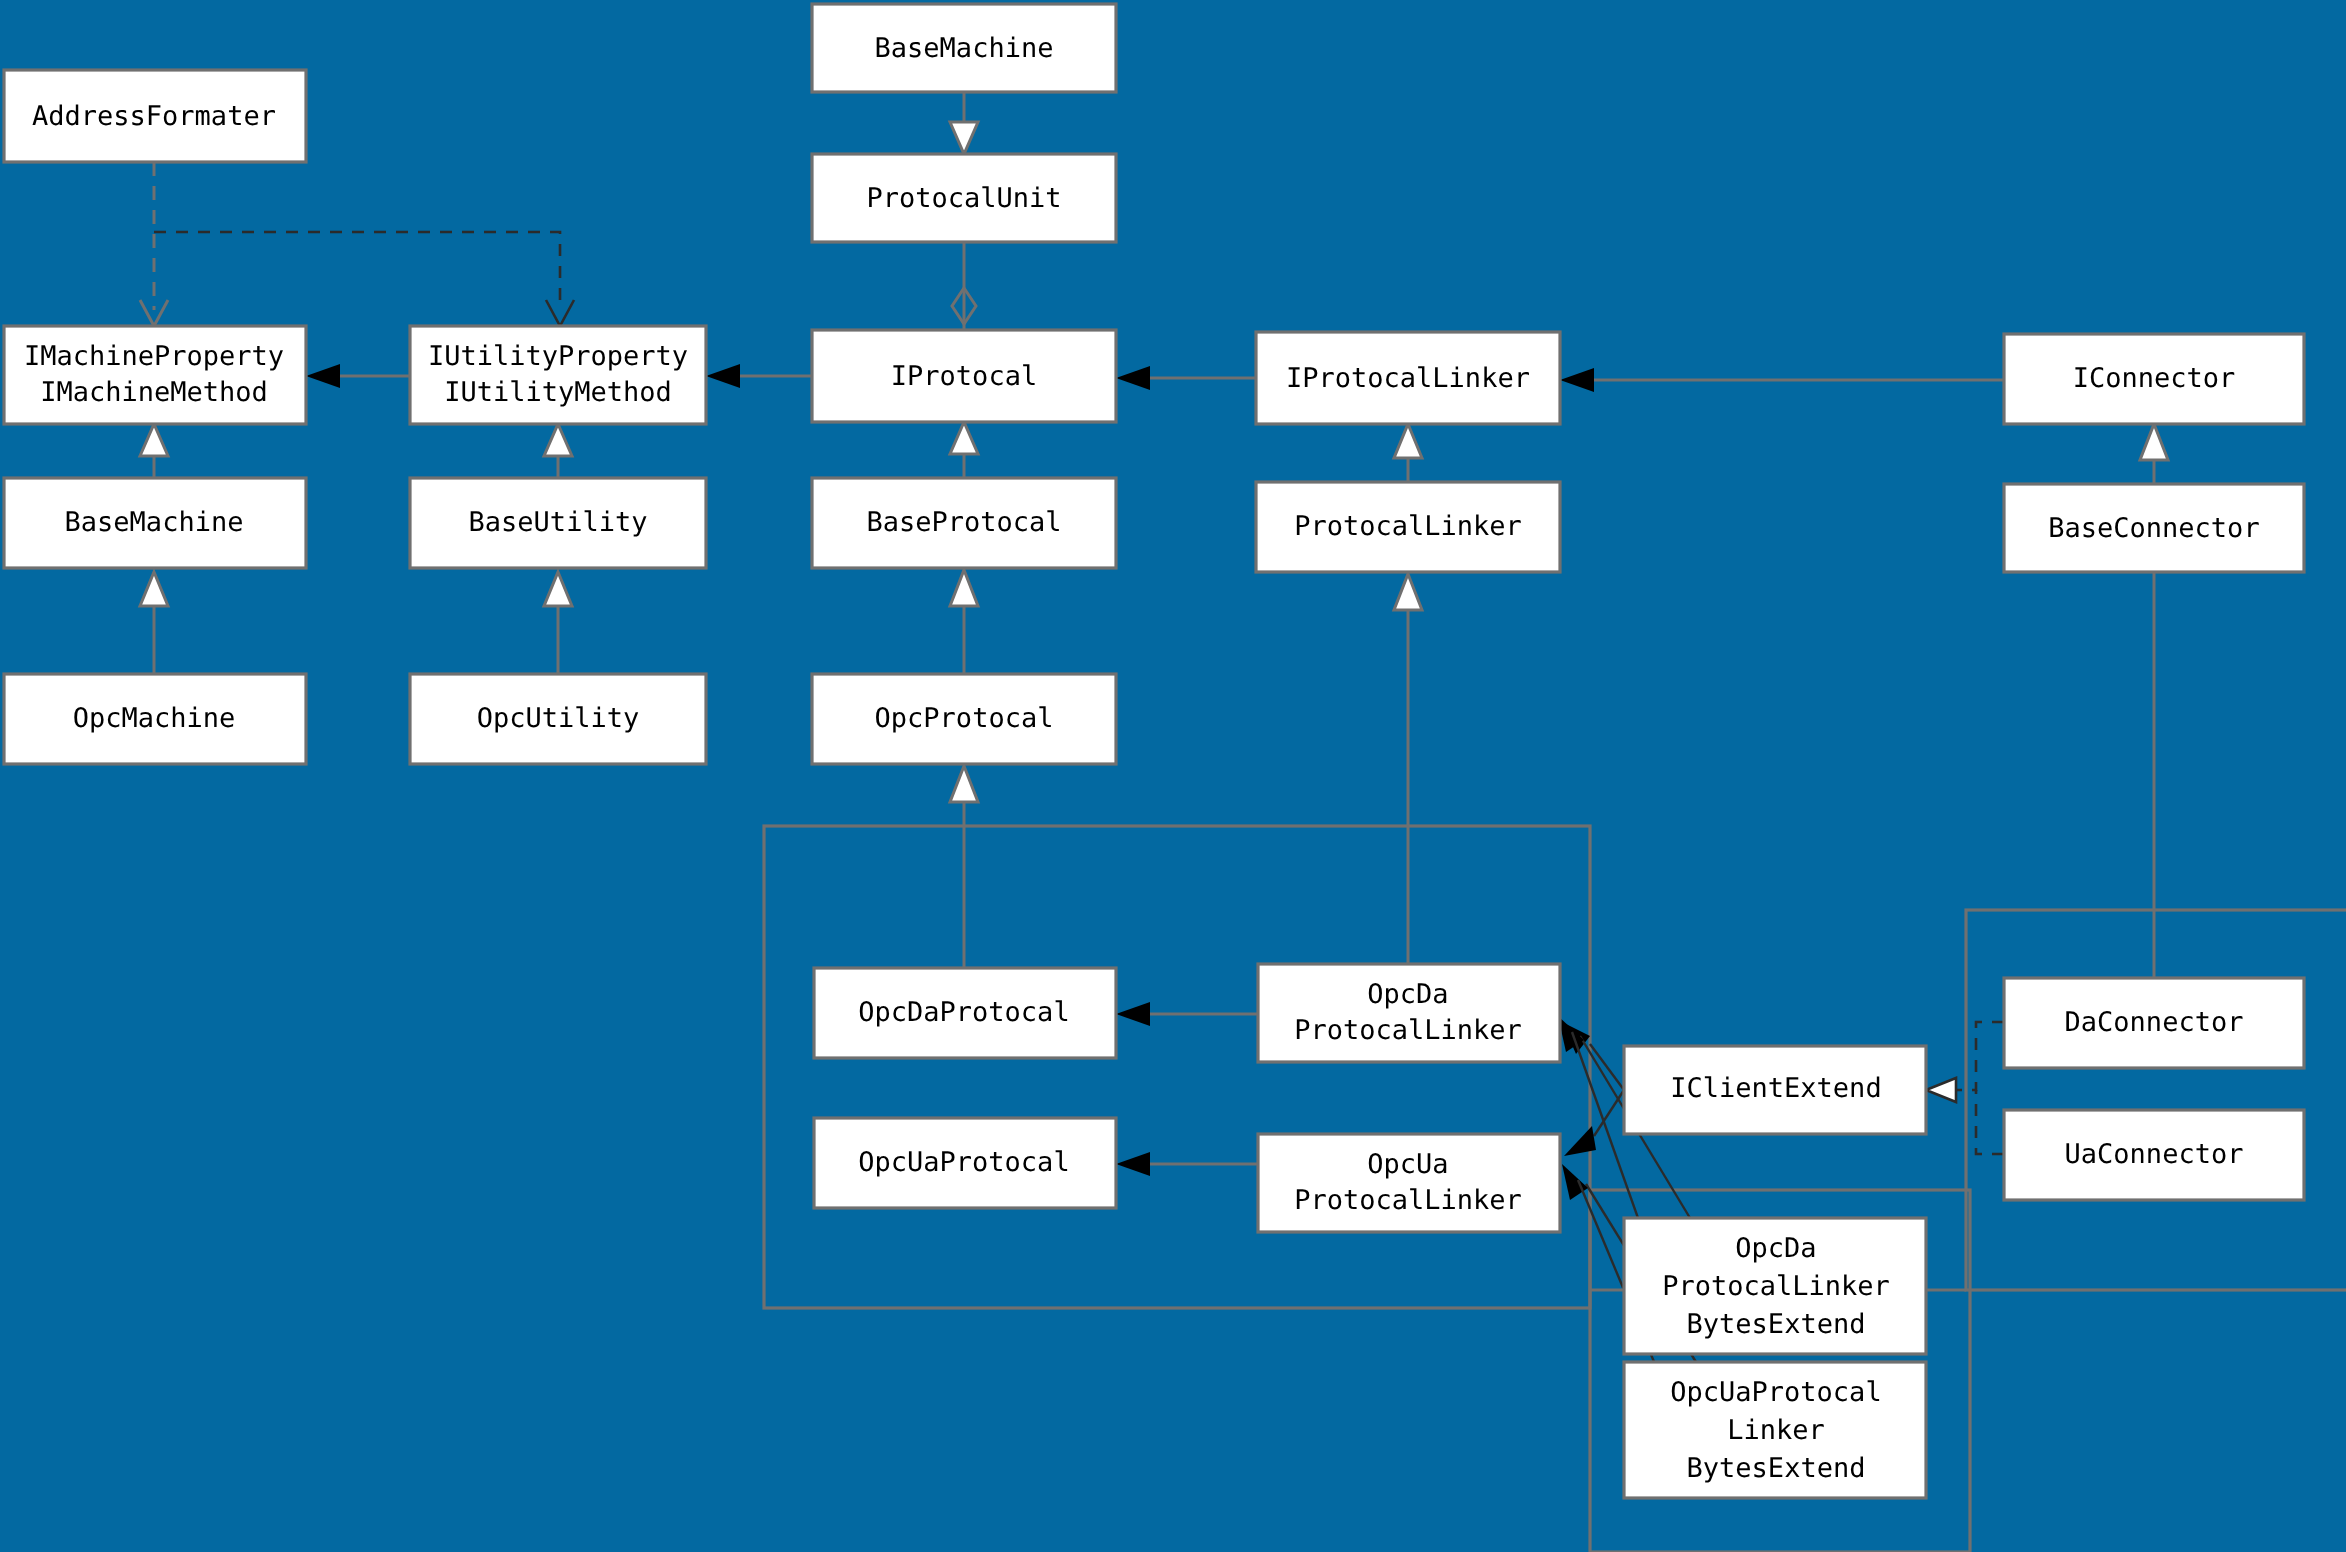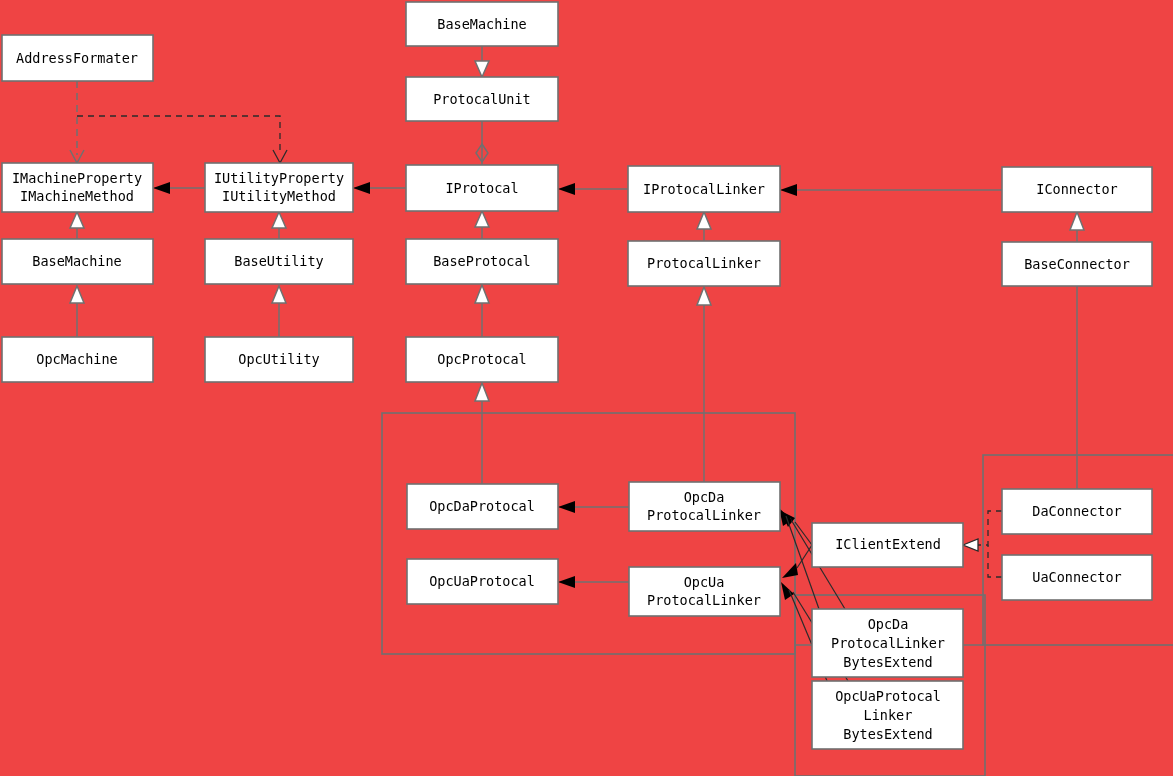--- a/index.html
+++ b/index.html
@@ -8,21 +8,21 @@
     padding: 0;
     background: #ffffff;
   }
   body {
     font-family: "DejaVu Sans Mono", "Liberation Mono", monospace;
   }
   #diagram-root {
     position: relative;
     width: 1173px;
     height: 776px;
-    background: #ef4444;
+    background: #0369a1;
     overflow: hidden;
   }
   svg#diagram-svg {
     position: absolute;
     left: 0;
     top: 0;
     width: 1173px;
     height: 776px;
   }
   .uml-box {

